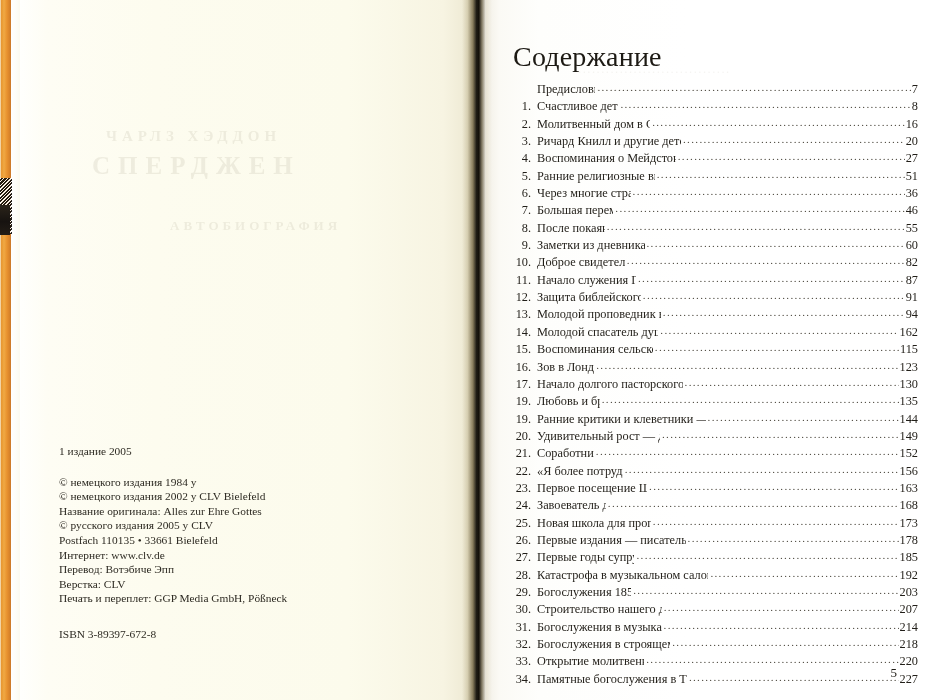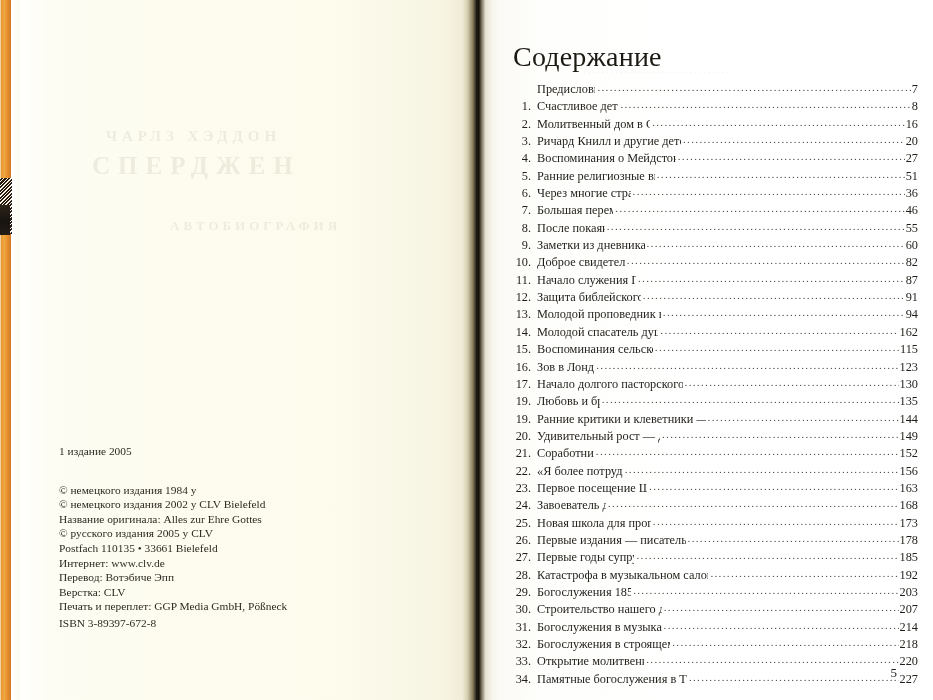--- a/index.html
+++ b/index.html
@@ -107,23 +107,23 @@
 
   .colophon {
     position: absolute;
     left: 39px;
     top: 444px;
     width: 330px;
     font-size: 11.4px;
     line-height: 14.6px;
     color: #2d2a22;
   }
-  .colophon .edition { margin-bottom: 24px; }
+  .colophon .edition { margin-bottom: 16px; }
   .colophon .block  { margin: 0; }
-  .colophon .isbn   { margin-top: 2px; }
+  .colophon .isbn   { margin-top: 21px; }
   .colophon .ln { display: block; white-space: nowrap; }
 
   
   .gutter {
     position: absolute;
     left: 462px;
     top: 0;
     width: 30px;
     height: 700px;
     background: linear-gradient(to right,

